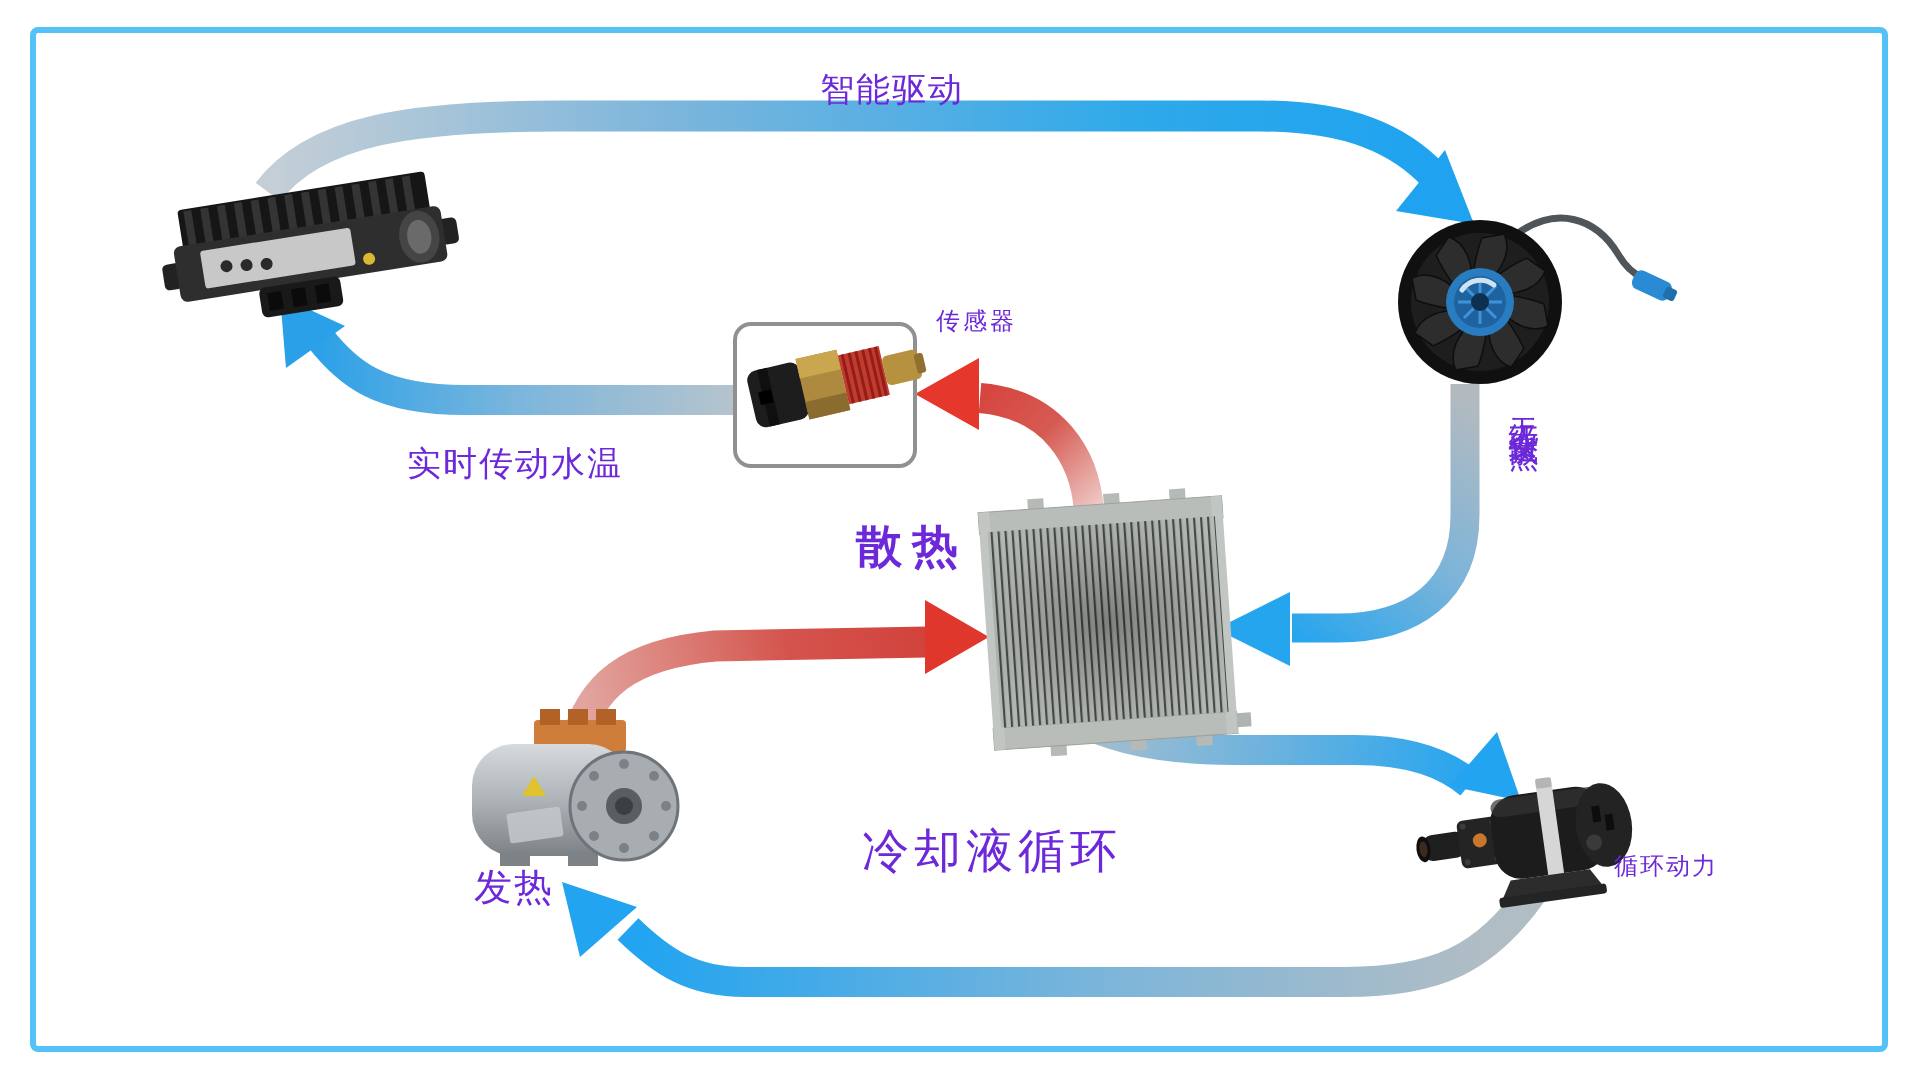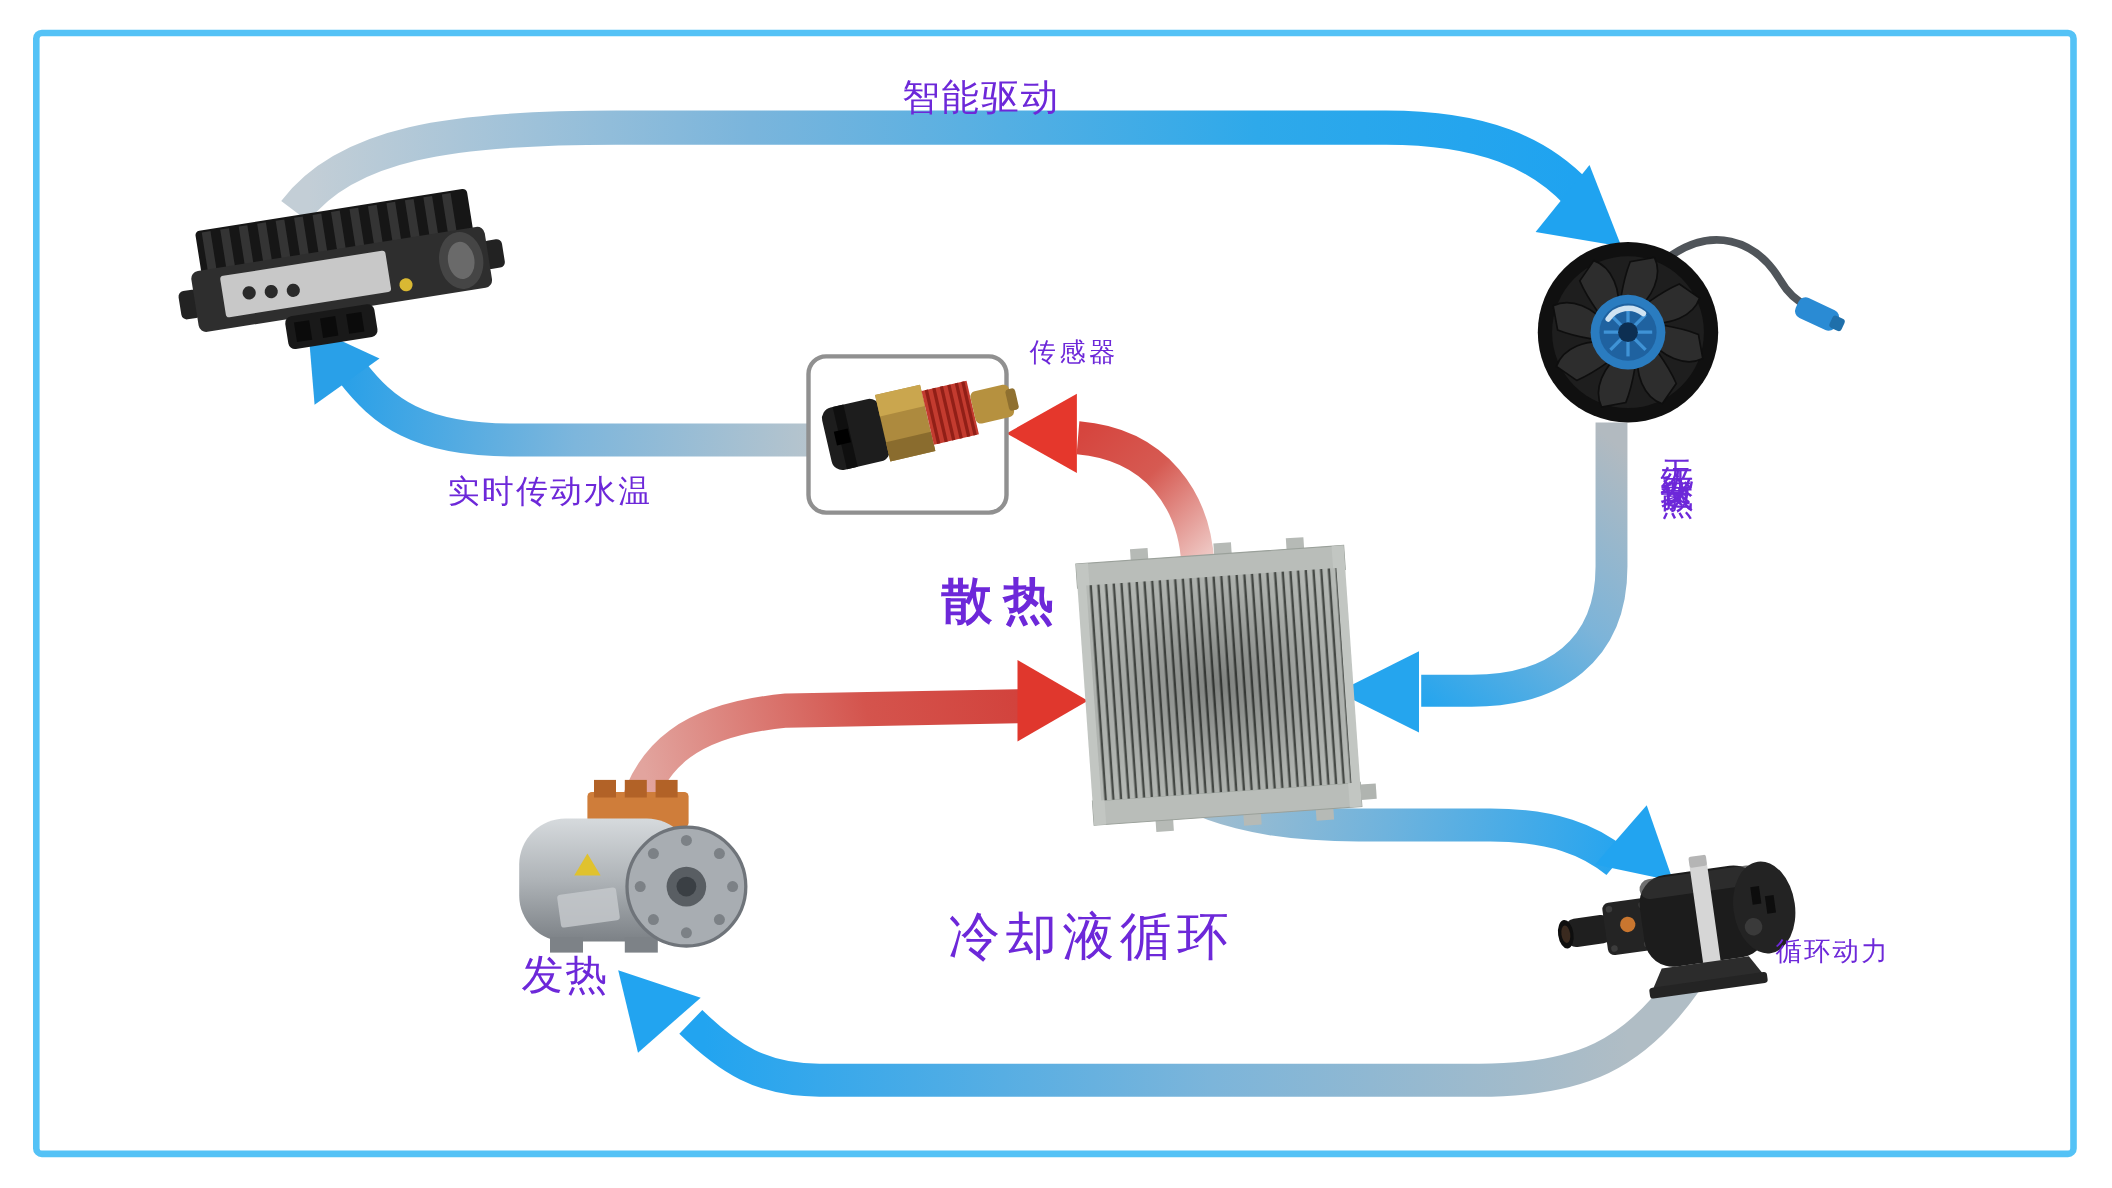--- a/index.html
+++ b/index.html
@@ -5,21 +5,21 @@
   html,body{margin:0;padding:0;background:#ffffff;}
   .canvas{position:relative;width:1920px;height:1080px;background:#ffffff;overflow:hidden;
           font-family:"Liberation Sans",sans-serif;}
   .frame{position:absolute;left:30px;top:27px;width:1846px;height:1013px;
          border:6px solid #54c2f6;border-radius:8px;}
   svg.art{position:absolute;left:0;top:0;}
   .lbl{position:absolute;color:#6d28d9;white-space:nowrap;line-height:1.05;}
   .title    {left:557px;  top:206px; font-size:54px; letter-spacing:3px; font-weight:500;}
   .smart    {left:820px;  top:72px;  font-size:34px; letter-spacing:2px;}
   .sensorlbl{left:936px;  top:308px; font-size:24px; letter-spacing:3px;}
-  .watertemp{left:407px;  top:432px; font-size:29px; letter-spacing:2px;}
+  .watertemp{left:407px;  top:446px; font-size:34px; letter-spacing:2px;}
   .radiate  {left:856px;  top:522px; font-size:46px; letter-spacing:10px;font-weight:bold;}
   .fanvert  {left:1508px; top:394px; font-size:30px; letter-spacing:5px;
              writing-mode:vertical-rl; text-orientation:upright;}
   .coolant  {left:862px;  top:826px; font-size:47px; letter-spacing:5px;}
   .heatlbl  {left:474px;  top:868px; font-size:38px; letter-spacing:2px;}
   .pumplbl  {left:1614px; top:853px; font-size:24px; letter-spacing:2px;}
 </style>
 </head>
 <body>
 

